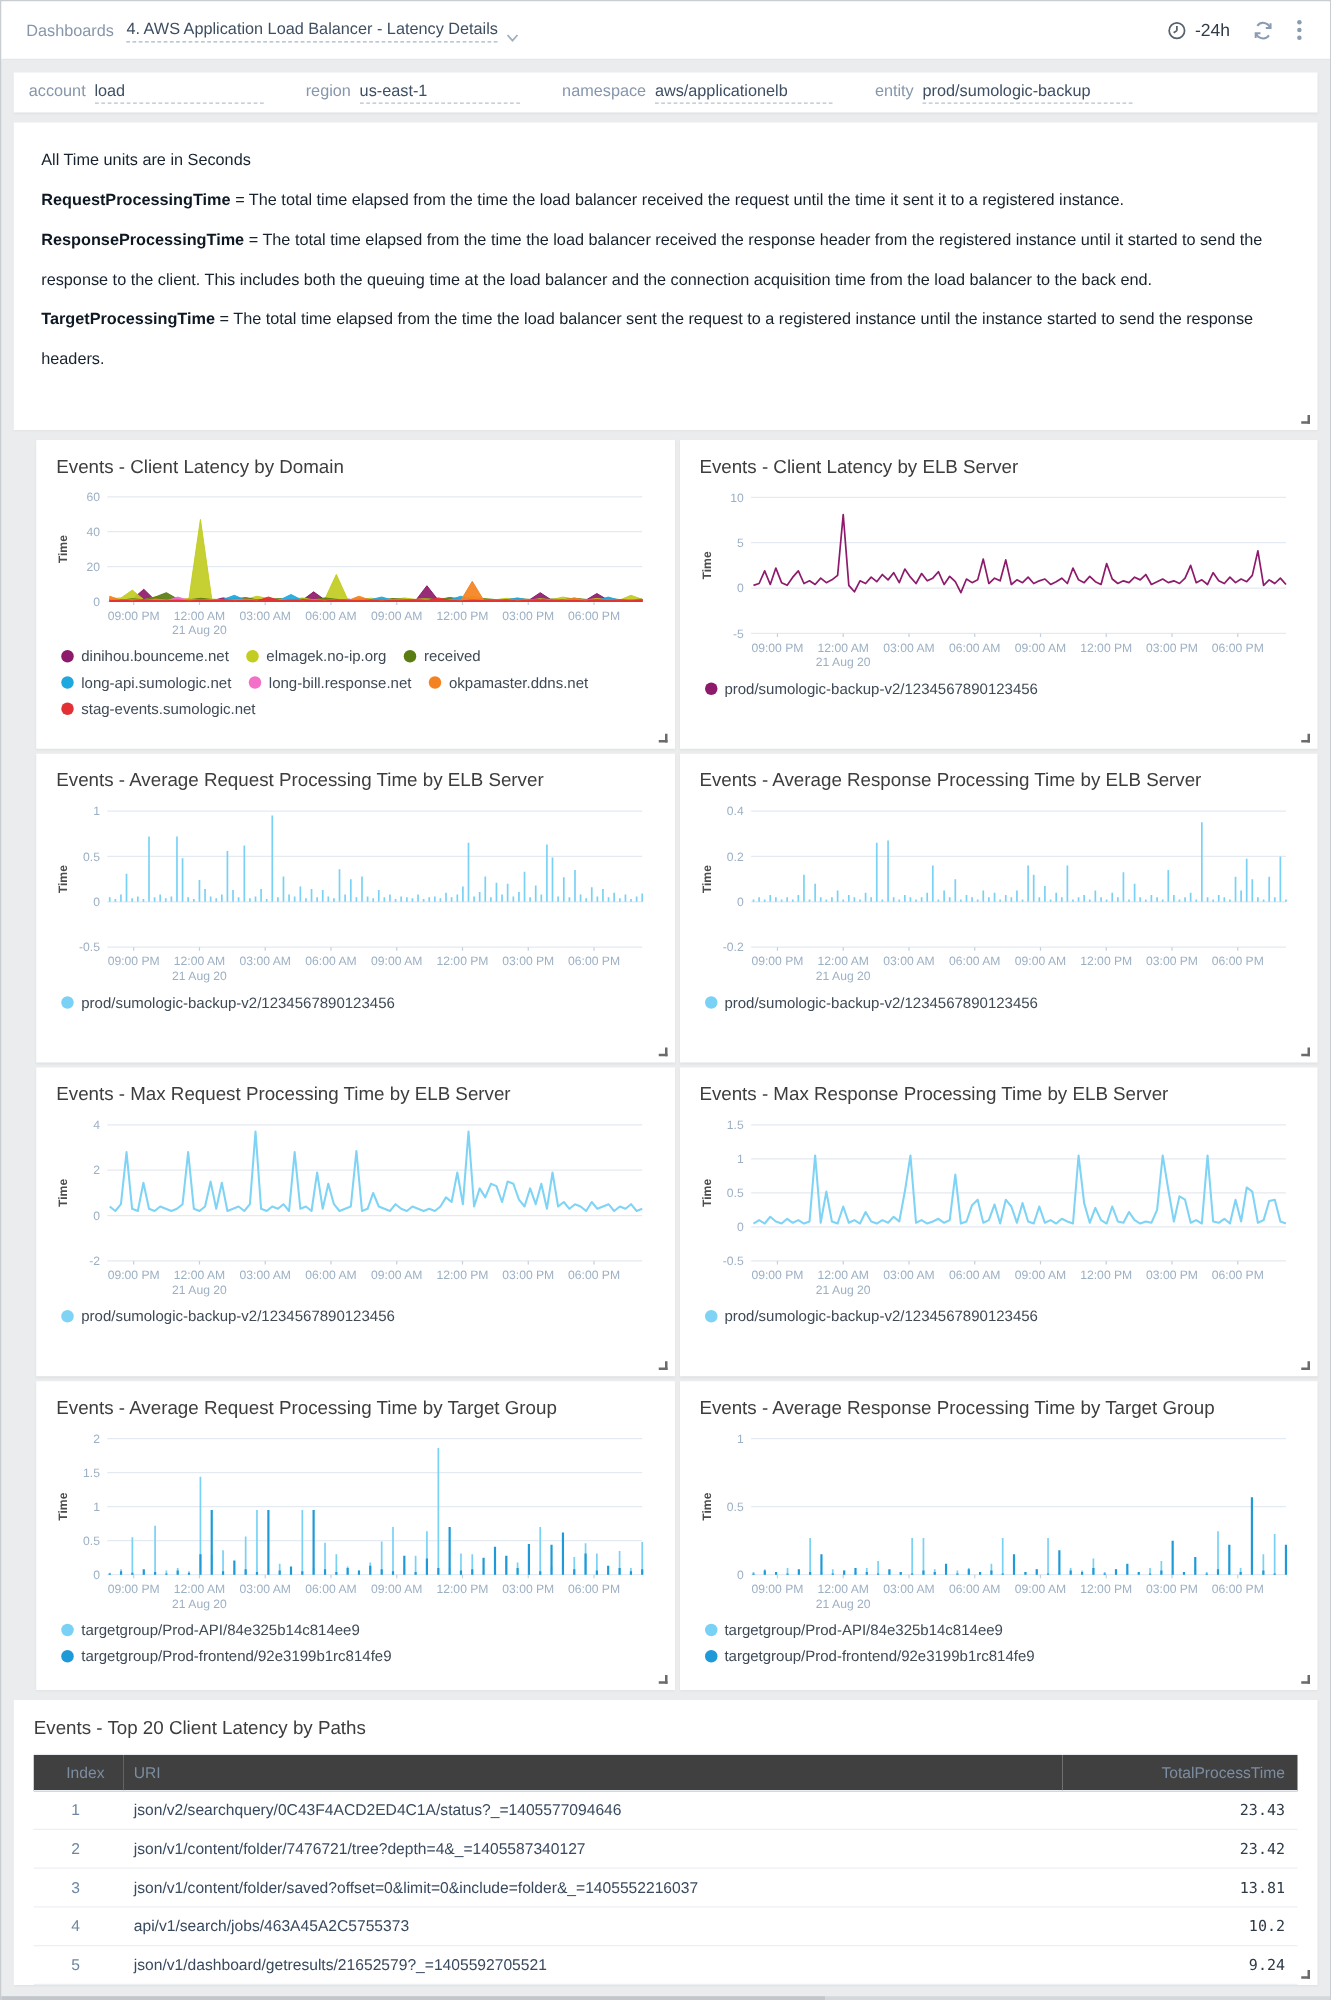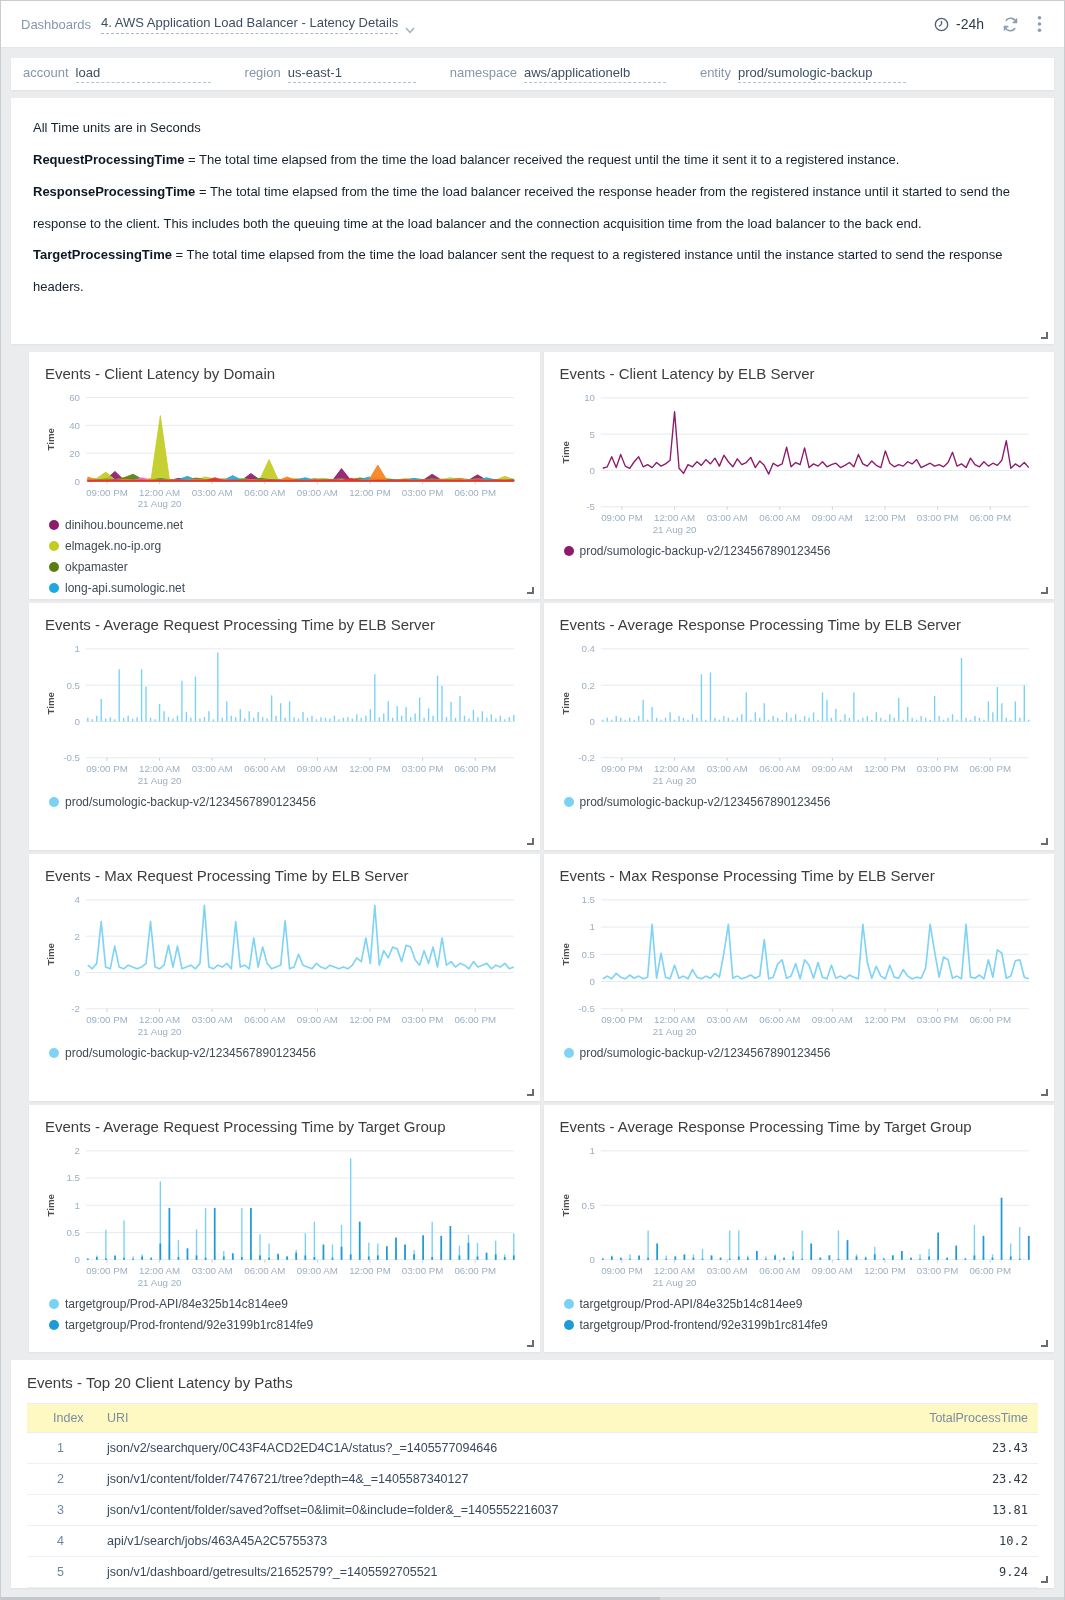--- a/index.html
+++ b/index.html
@@ -50,28 +50,28 @@
   .defs p { font-size:13px; color:#17222e; line-height:2.45; }
   .defs b { font-weight:700; color:#0e1823; }
   
   .grid {
     margin:8px 10px 0 28px; display:grid; grid-template-columns:1fr 1fr;
     gap:4px;
   }
   .chart-panel { height:247px; padding:13px 16px 6px 16px; overflow:hidden; }
   .chart-title { font-size:15px; font-weight:400; color:#3d3d3d; margin-bottom:4px; }
   .chart-svg { width:100%; display:block; }
-  .legend { display:flex; flex-wrap:wrap; column-gap:14px; row-gap:7px; margin-top:3px; padding-left:4px;flex-direction:column; }
+  .legend { display:flex; flex-wrap:wrap; column-gap:14px; row-gap:7px; margin-top:3px; padding-left:4px; }
   .lg { display:flex; align-items:center; gap:6px; font-size:12px; color:#3f4a56; cursor:pointer; white-space:nowrap; }
   .lg i { width:10px; height:10px; border-radius:50%; flex:0 0 auto; }
   
   .table-panel { margin:8px 10px 0 10px; height:228px; padding:14px 0 0 0; overflow:hidden; }
   .table-panel .chart-title { padding:0 16px; margin-bottom:12px; }
   table { width:calc(100% - 32px); margin:0 16px; border-collapse:collapse; font-size:12.5px; }
-  thead tr { background:#fef9c3; }
+  thead tr { background:#404040; }
   th {
     text-align:left; font-weight:400; color:#7c8da1; padding:7px 8px;
     border-top:1px solid #e9edf1; border-bottom:1px solid #e9edf1; font-size:12.5px;
   }
   th.col-idx { width:72px; padding-left:26px; }
   th.col-val, td.t-value { text-align:right; padding-right:10px; }
   td { padding:8px 8px; border-bottom:1px solid #edf0f3; }
   td.t-index { color:#6d87a3; padding-left:30px; }
   td.t-uri { color:#394a5f; }
   td.t-value { font-family:"DejaVu Sans Mono", monospace; font-size:12px; color:#2f3b47; }
@@ -190,21 +190,21 @@
         <span class="lg">
           <i style="background: rgb(142, 26, 107);"></i>
           <span>dinihou.bounceme.net</span>
         </span>
         <span class="lg">
           <i style="background: rgb(194, 204, 33);"></i>
           <span>elmagek.no-ip.org</span>
         </span>
         <span class="lg">
           <i style="background: rgb(90, 125, 18);"></i>
-          <span>okpamaster</span>
+          <span>received</span>
         </span>
         <span class="lg">
           <i style="background: rgb(30, 168, 224);"></i>
           <span>long-api.sumologic.net</span>
         </span>
         <span class="lg">
           <i style="background: rgb(243, 111, 200);"></i>
           <span>long-bill.response.net</span>
         </span>
         <span class="lg">

